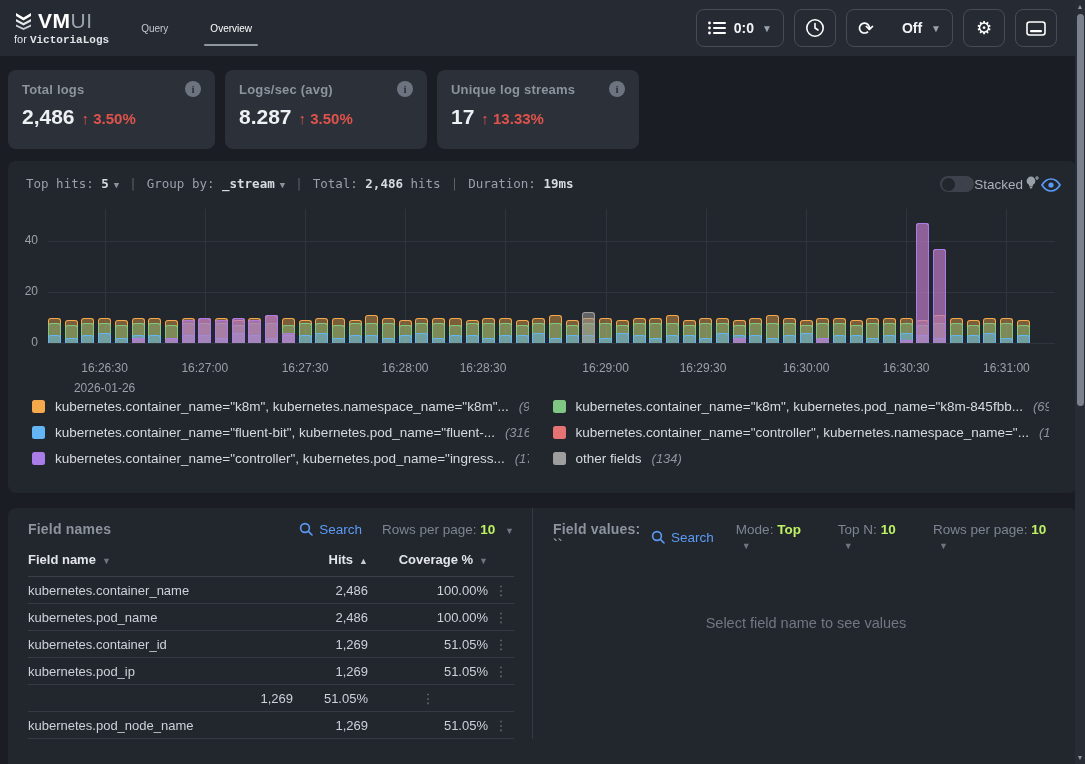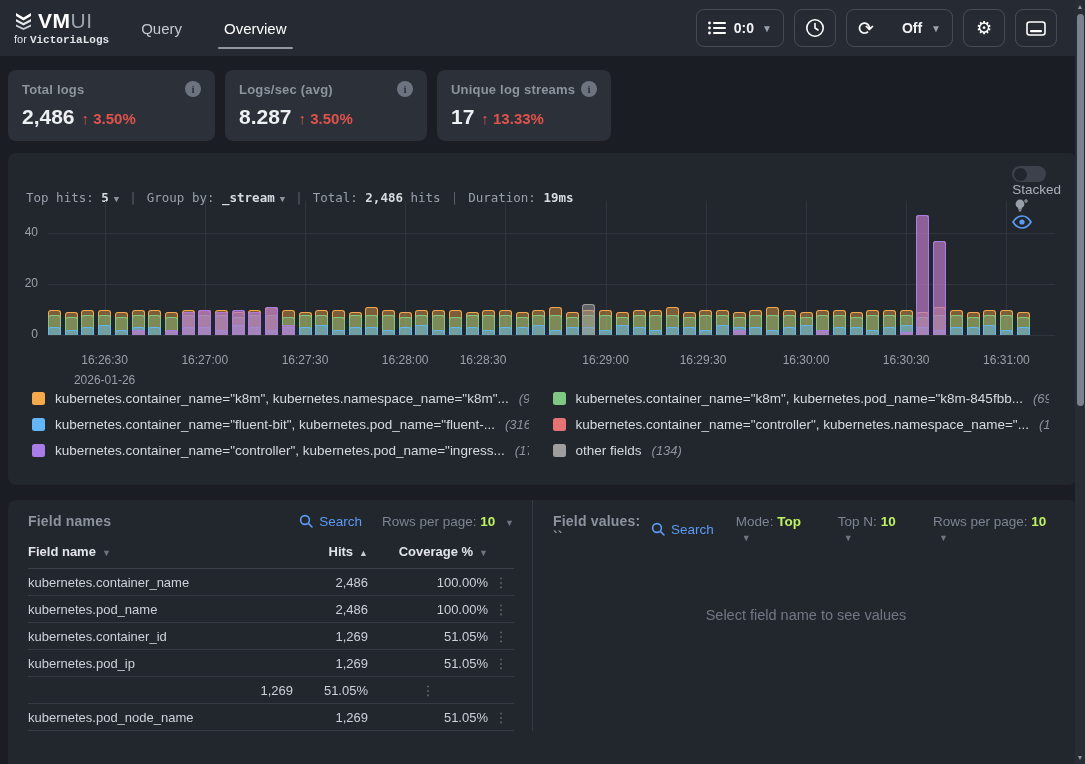--- a/index.html
+++ b/index.html
@@ -8,48 +8,48 @@
 
   
   .app-header { height:56px; background:#262b33; display:flex; align-items:center; padding:0 14px; position:relative; }
   .logo { display:flex; flex-direction:column; line-height:1; }
   .logo-row { display:flex; align-items:center; gap:5px; }
   .logo-brand { font-size:21px; font-weight:bold; color:#ffffff; letter-spacing:.5px; }
   .logo-brand .lt { color:#9aa3ad; font-weight:normal; }
   .logo-sub { font-size:11px; color:#dfe3e8; margin-top:3px; }
   .logo-sub b { font-weight:bold;font-family:Liberation Mono, monospace; }
   .hdr-tabs { display:flex; gap:38px; margin-left:30px; height:100%; align-items:center; }
-  .hdr-tab { font-size:15px; color:#c3c9d1; cursor:pointer; position:relative; padding:6px 2px; }
+  .hdr-tab { font-size:10px; color:#c3c9d1; cursor:pointer; position:relative; padding:6px 2px; }
   .hdr-tab.active { color:#ffffff; }
   .hdr-tab.active .tab-underline { position:absolute; left:-4px; right:-4px; bottom:-6px; height:2px; background:#8f97a2; border-radius:1px; }
   .hdr-right { margin-left:auto; display:flex; align-items:center; gap:10px; margin-right:14px; }
   .hbtn { height:38px; border:1px solid #464c56; border-radius:8px; display:flex; align-items:center; padding:0 11px; gap:8px; color:#fff; cursor:pointer; background:transparent; }
   .hbtn.square { width:42px; justify-content:center; padding:0; }
   .hbtn-text { font-size:14px; font-weight:bold; color:#f2f4f7; }
   .chev { font-size:10px; color:#9aa3ad; }
   .glyph { font-size:18px; color:#fff; line-height:1; }
 
   
   .stats-row { display:flex; gap:10px; margin:14px 8px 0; }
-  .stat-card { background:#2b3039; border-radius:8px; padding:11px 14px 12px; width:207px; }
-  .stat-card:nth-child(2){ width:202px; } .stat-card:nth-child(3){ width:174px; }
+  .stat-card { background:#2b3039; border-radius:8px; padding:11px 14px 20px; width:207px; }
+  .stat-card:nth-child(2){ width:202px; } .stat-card:nth-child(3){ width:202px; }
   .stat-top { display:flex; justify-content:space-between; align-items:center; }
   .stat-label { font-size:13px; font-weight:bold; color:#8d949e; letter-spacing:.2px; }
   .info-ic { width:16px; height:16px; border-radius:50%; background:#6d7480; color:#2b3039; font-size:11px; font-weight:bold; display:flex; align-items:center; justify-content:center; font-family:"Liberation Serif", serif; }
   .stat-val-row { display:flex; align-items:baseline; gap:7px; margin-top:8px; }
   .stat-value { font-size:21px; font-weight:bold; color:#eef1f4; }
   .stat-delta { font-size:15px; font-weight:bold; color:#e0534a; }
 
   
   .chart-panel { position:relative; margin:12px 8px 0; height:332px; background:#22262d; border-radius:8px; }
   .chart-controls { display:flex; align-items:center; padding:13px 16px 0 18px; font-family:"DejaVu Sans Mono", monospace; font-size:12.5px; color:#98a0aa; }
   .chart-controls b { color:#d6dbe1; font-weight:bold; }
   .sep { color:#5a616b; margin:0 10px; }
   .cc-chev { font-size:9px; color:#8b929c; margin-left:5px; }
-  .chart-right { margin-left:auto; display:flex; align-items:flex-start; font-family:"Liberation Sans", sans-serif;flex-direction:column; }
+  .chart-right { margin-left:auto; display:flex; align-items:flex-end; font-family:"Liberation Sans", sans-serif; }
   .toggle { width:34px; height:16px; border-radius:9px; background:#3c414b; position:relative; cursor:pointer; }
   .toggle .knob { position:absolute; left:2px; top:1.5px; width:13px; height:13px; border-radius:50%; background:#22262d; }
   .stacked-lbl { font-size:13.5px; color:#aab1ba; }
 
   .chart-plot { position:absolute; left:0; top:42px; right:8px; height:200px; }
   .hgrid { position:absolute; left:40px; right:14px; height:1px; background:#2f343d; }
   .vgrid { position:absolute; top:6px; width:1px; background:#2f343d; height:134px; }
   .ylabel { position:absolute; left:2px; width:28px; text-align:right; font-size:12px; color:#9aa0a8; }
   .xlabel { position:absolute; top:158px; width:70px; text-align:center; font-size:12px; color:#9aa0a8; }
   .xlabel.date { top:178px; }

